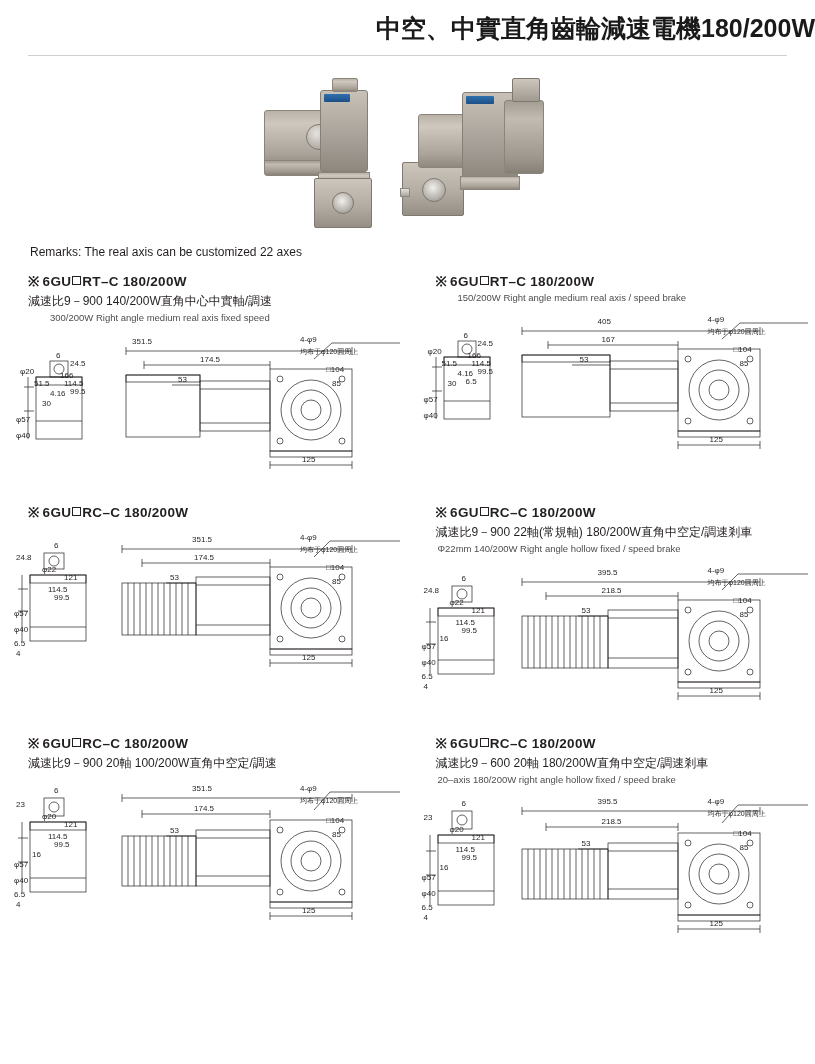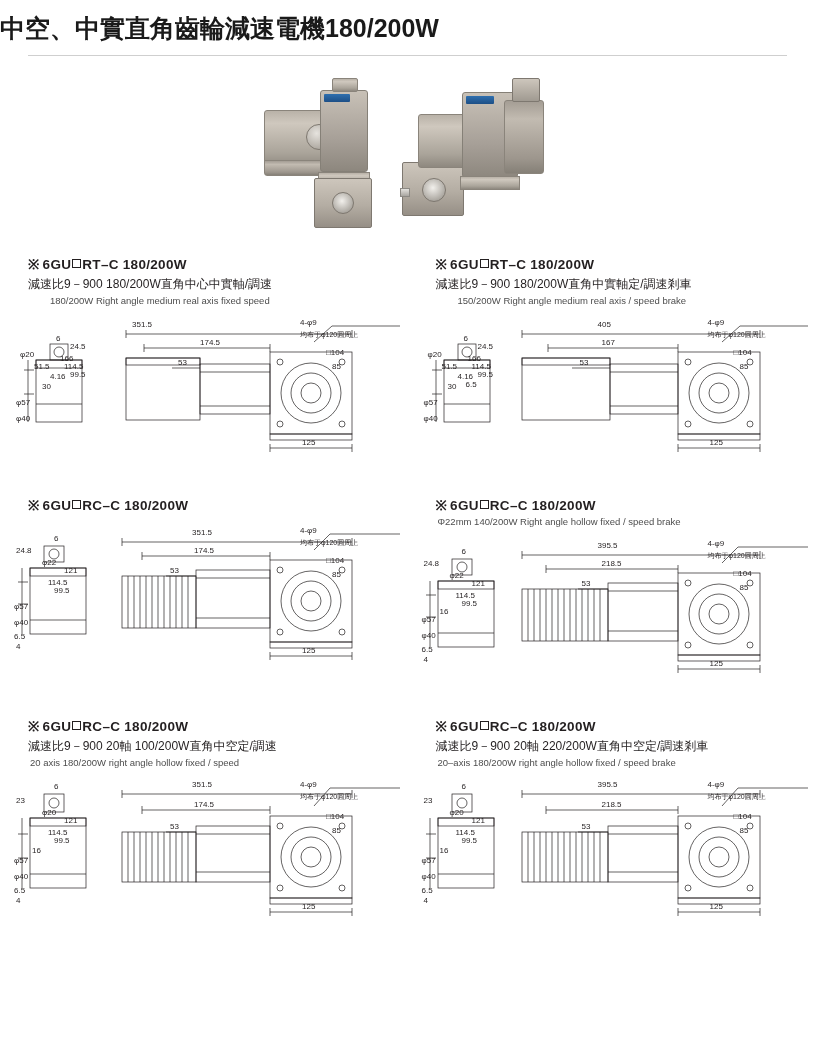--- a/index.html
+++ b/index.html
@@ -15,21 +15,21 @@
   }
   .page {
     position: relative;
     width: 815px;
     height: 1064px;
     padding: 0;
   }
   
   .header {
     padding: 14px 0 6px 0;
-    text-align: left;
+    text-align: right;
   }
   .title-cn {
     font-size: 25px;
     font-weight: bold;
     letter-spacing: 0px;
     color: #1a1a1a;
     line-height: 1.15;
   }
   .title-en {
     margin-top: 5px;
@@ -115,21 +115,20 @@
     width: 50%;
   }
   .sec-head {
     margin-left: 14px;
   }
   .sec-title {
     font-size: 13.5px;
     font-weight: bold;
     letter-spacing: 0.3px;
     white-space: nowrap;
-    margin-top: 10px;
   }
   .sec-title .mark { font-weight: bold; margin-right: 3px; }
   .sec-title .sq {
     display:inline-block;
     width:9px; height:9px;
     border:1.4px solid #231f20;
     margin: 0 1px;
     vertical-align: 1px;
   }
   .sec-sub-cn {
@@ -202,33 +201,34 @@
       <div class="fan-cover" style="left:62px; top:28px; width:56px; height:86px; border-radius:3px;"></div>
       <div class="blue-band" style="left:66px; top:32px; width:28px; height:8px; border-radius:1px;"></div>
       <div class="gearbox dark" style="left:104px; top:36px; width:40px; height:74px; border-radius:3px;"></div>
       <div class="term-box" style="left:112px; top:14px; width:28px; height:24px; border-radius:2px;"></div>
       <div class="gearbox" style="left:60px; top:112px; width:60px; height:14px;"></div>
       <div class="shaft" style="left:0px; top:124px; width:10px; height:9px;"></div>
     </div>
   </div>
 
   <div class="remarks">
+    <div class="en">Remarks: The real axis can be customized 22 axes</div>
   </div>
 
   <div class="sections">
 
     <div class="row">
 
       <div class="col">
         <div class="sec-head">
           <div class="sec-title">
             <span class="mark">※</span><span>6GU</span><span class="sq"></span><span>RT–C  180/200W</span>
           </div>
-          <div class="sec-sub-cn">減速比9－900   180/200W直角中心中實軸/調速</div>
-          <div class="sec-sub-en">180/200W Right angle medium real axis fixed speed</div>
+          <div class="sec-sub-cn">減速比9－900   140/200W直角中心中實軸/調速</div>
+          <div class="sec-sub-en">300/200W Right angle medium real axis fixed speed</div>
         </div>
 
         <div class="drawing">
           <svg width="394" height="150" viewBox="0 0 394 150">
             <g stroke="#231f20" fill="none" stroke-width="0.7">
 
               <rect x="36" y="32" width="18" height="16"></rect>
               <circle cx="45" cy="40" r="5"></circle>
               <rect x="22" y="48" width="46" height="62"></rect>
               <rect x="22" y="48" width="46" height="8"></rect>
@@ -289,21 +289,20 @@
           <span class="dim" style="left:2px; top:86px;">φ57</span>
           <span class="dim" style="left:2px; top:102px;">φ40</span>
         </div>
       </div>
 
       <div class="col">
         <div class="sec-head">
           <div class="sec-title">
             <span class="mark">※</span><span>6GU</span><span class="sq"></span><span>RT–C  180/200W</span>
           </div>
-          <div class="sec-sub-cn">減速比9－900   180/200W直角中實軸定/調速剎車</div>
           <div class="sec-sub-en">150/200W Right angle medium real axis / speed brake</div>
         </div>
 
         <div class="drawing">
           <svg width="394" height="150" viewBox="0 0 394 150">
             <g stroke="#231f20" fill="none" stroke-width="0.7">
               <rect x="36" y="32" width="18" height="16"></rect>
               <circle cx="45" cy="40" r="5"></circle>
               <rect x="22" y="48" width="46" height="62"></rect>
               <rect x="22" y="48" width="46" height="8"></rect>
@@ -447,20 +446,21 @@
           <span class="dim" style="left:0px; top:112px;">6.5</span>
           <span class="dim" style="left:2px; top:122px;">4</span>
         </div>
       </div>
 
       <div class="col">
         <div class="sec-head">
           <div class="sec-title">
             <span class="mark">※</span><span>6GU</span><span class="sq"></span><span>RC–C  180/200W</span>
           </div>
+          <div class="sec-sub-cn">減速比9－900   22軸(常規軸)   180/200W直角中空定/調速剎車</div>
           <div class="sec-sub-en tight">Φ22mm  140/200W  Right angle hollow fixed / speed brake</div>
         </div>
 
         <div class="drawing">
           <svg width="394" height="150" viewBox="0 0 394 150">
             <g stroke="#231f20" fill="none" stroke-width="0.7">
               <rect x="30" y="26" width="20" height="16"></rect>
               <circle cx="40" cy="34" r="5"></circle>
               <rect x="16" y="48" width="56" height="66"></rect>
               <rect x="16" y="48" width="56" height="8"></rect>
@@ -534,21 +534,20 @@
     <div class="spacer"></div>
 
     <div class="row">
 
       <div class="col">
         <div class="sec-head">
           <div class="sec-title">
             <span class="mark">※</span><span>6GU</span><span class="sq"></span><span>RC–C  180/200W</span>
           </div>
           <div class="sec-sub-cn">減速比9－900   20軸 100/200W直角中空定/調速</div>
-          <div class="sec-sub-en tight">20 axis 180/200W right angle hollow fixed / speed</div>
         </div>
 
         <div class="drawing">
           <svg width="394" height="150" viewBox="0 0 394 150">
             <g stroke="#231f20" fill="none" stroke-width="0.7">
               <rect x="30" y="20" width="20" height="18"></rect>
               <circle cx="40" cy="29" r="5"></circle>
               <rect x="16" y="44" width="56" height="70"></rect>
               <rect x="16" y="44" width="56" height="8"></rect>
               <line x1="16" y1="100" x2="72" y2="100"></line>
@@ -613,21 +612,21 @@
           <span class="dim" style="left:0px; top:112px;">6.5</span>
           <span class="dim" style="left:2px; top:122px;">4</span>
         </div>
       </div>
 
       <div class="col">
         <div class="sec-head">
           <div class="sec-title">
             <span class="mark">※</span><span>6GU</span><span class="sq"></span><span>RC–C  180/200W</span>
           </div>
-          <div class="sec-sub-cn">減速比9－900   20軸 220/200W直角中空定/調速剎車</div>
+          <div class="sec-sub-cn">減速比9－600   20軸 180/200W直角中空定/調速剎車</div>
           <div class="sec-sub-en tight">20–axis 180/200W right angle hollow fixed / speed brake</div>
         </div>
 
         <div class="drawing">
           <svg width="394" height="150" viewBox="0 0 394 150">
             <g stroke="#231f20" fill="none" stroke-width="0.7">
               <rect x="30" y="20" width="20" height="18"></rect>
               <circle cx="40" cy="29" r="5"></circle>
               <rect x="16" y="44" width="56" height="70"></rect>
               <rect x="16" y="44" width="56" height="8"></rect>

